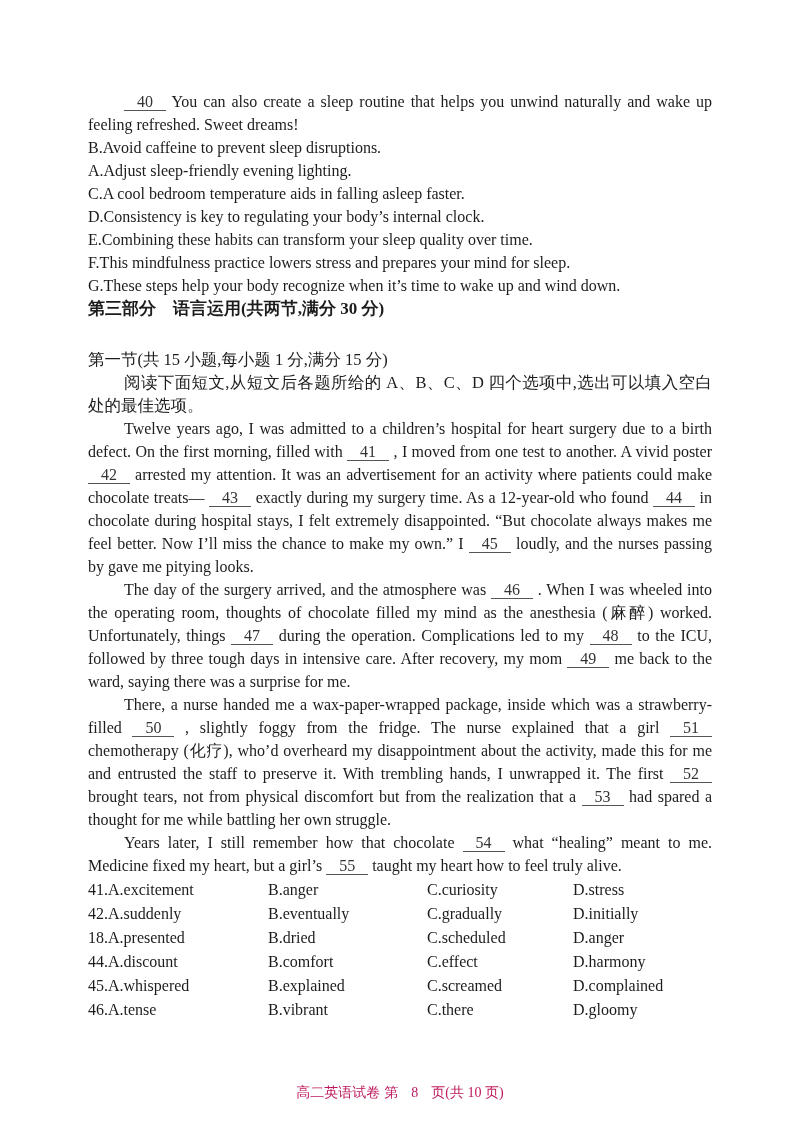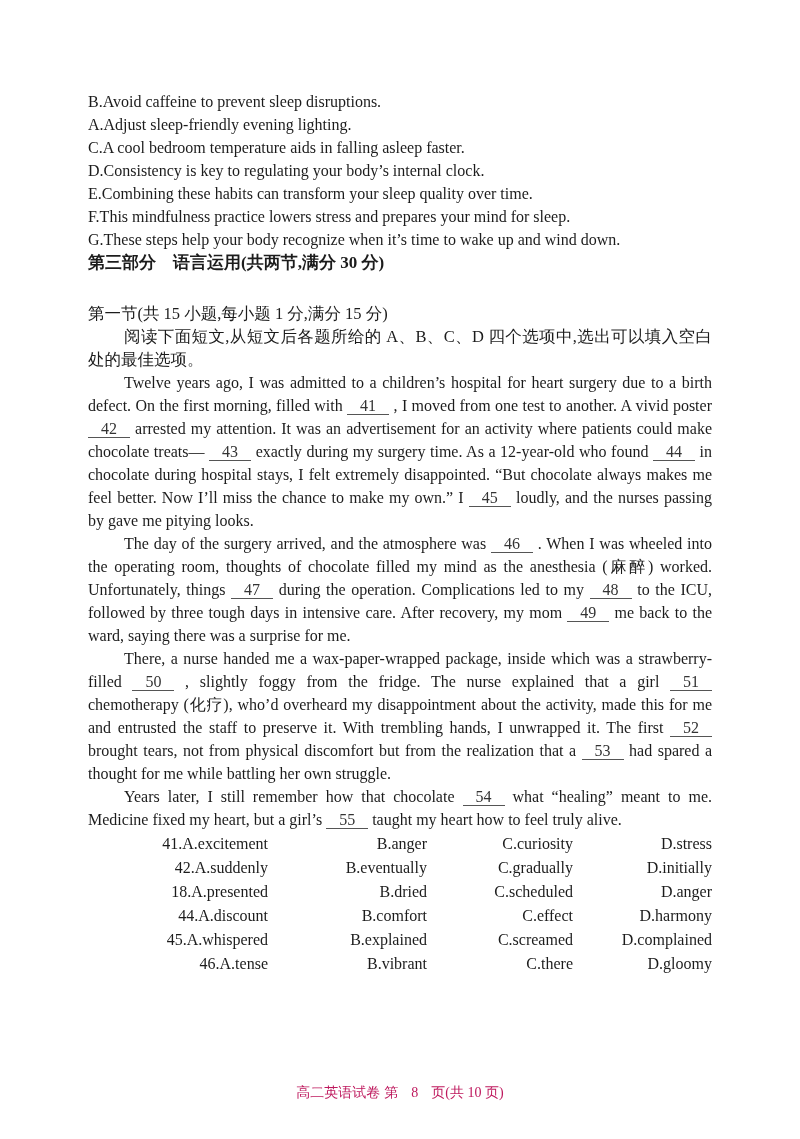--- a/index.html
+++ b/index.html
@@ -46,21 +46,20 @@
     font-size: 16.5px;
   }
   .blank {
     display: inline;
     padding: 0 13px;
     border-bottom: 1px solid #555;
     color: #333;
   }
   .opt-table {
     margin-top: 1px;
-    text-align: right;
   }
   .opt-row {
     display: grid;
     grid-template-columns: 180px 159px 146px 1fr;
     line-height: 24px;
   }
   .opt-cell {
     white-space: nowrap;
   }
   .footer {
@@ -78,20 +77,21 @@
   .footer .doc-label {
     margin-right: 4px;
   }
 </style>
 </head>
 <body>
 
 <div class="page">
   <div class="content">
 
+    <p class="para"><span class="blank">40</span> You can also create a sleep routine that helps you unwind naturally and wake up feeling refreshed. Sweet dreams!</p>
 
     <div class="choice-line">B.Avoid caffeine to prevent sleep disruptions.</div>
     <div class="choice-line">A.Adjust sleep-friendly evening lighting.</div>
     <div class="choice-line">C.A cool bedroom temperature aids in falling asleep faster.</div>
     <div class="choice-line">D.Consistency is key to regulating your body’s internal clock.</div>
     <div class="choice-line">E.Combining these habits can transform your sleep quality over time.</div>
     <div class="choice-line">F.This mindfulness practice lowers stress and prepares your mind for sleep.</div>
     <div class="choice-line">G.These steps help your body recognize when it’s time to wake up and wind down.</div>
 
     <div class="part-header">第三部分　语言运用(共两节,满分 30 分)</div>

